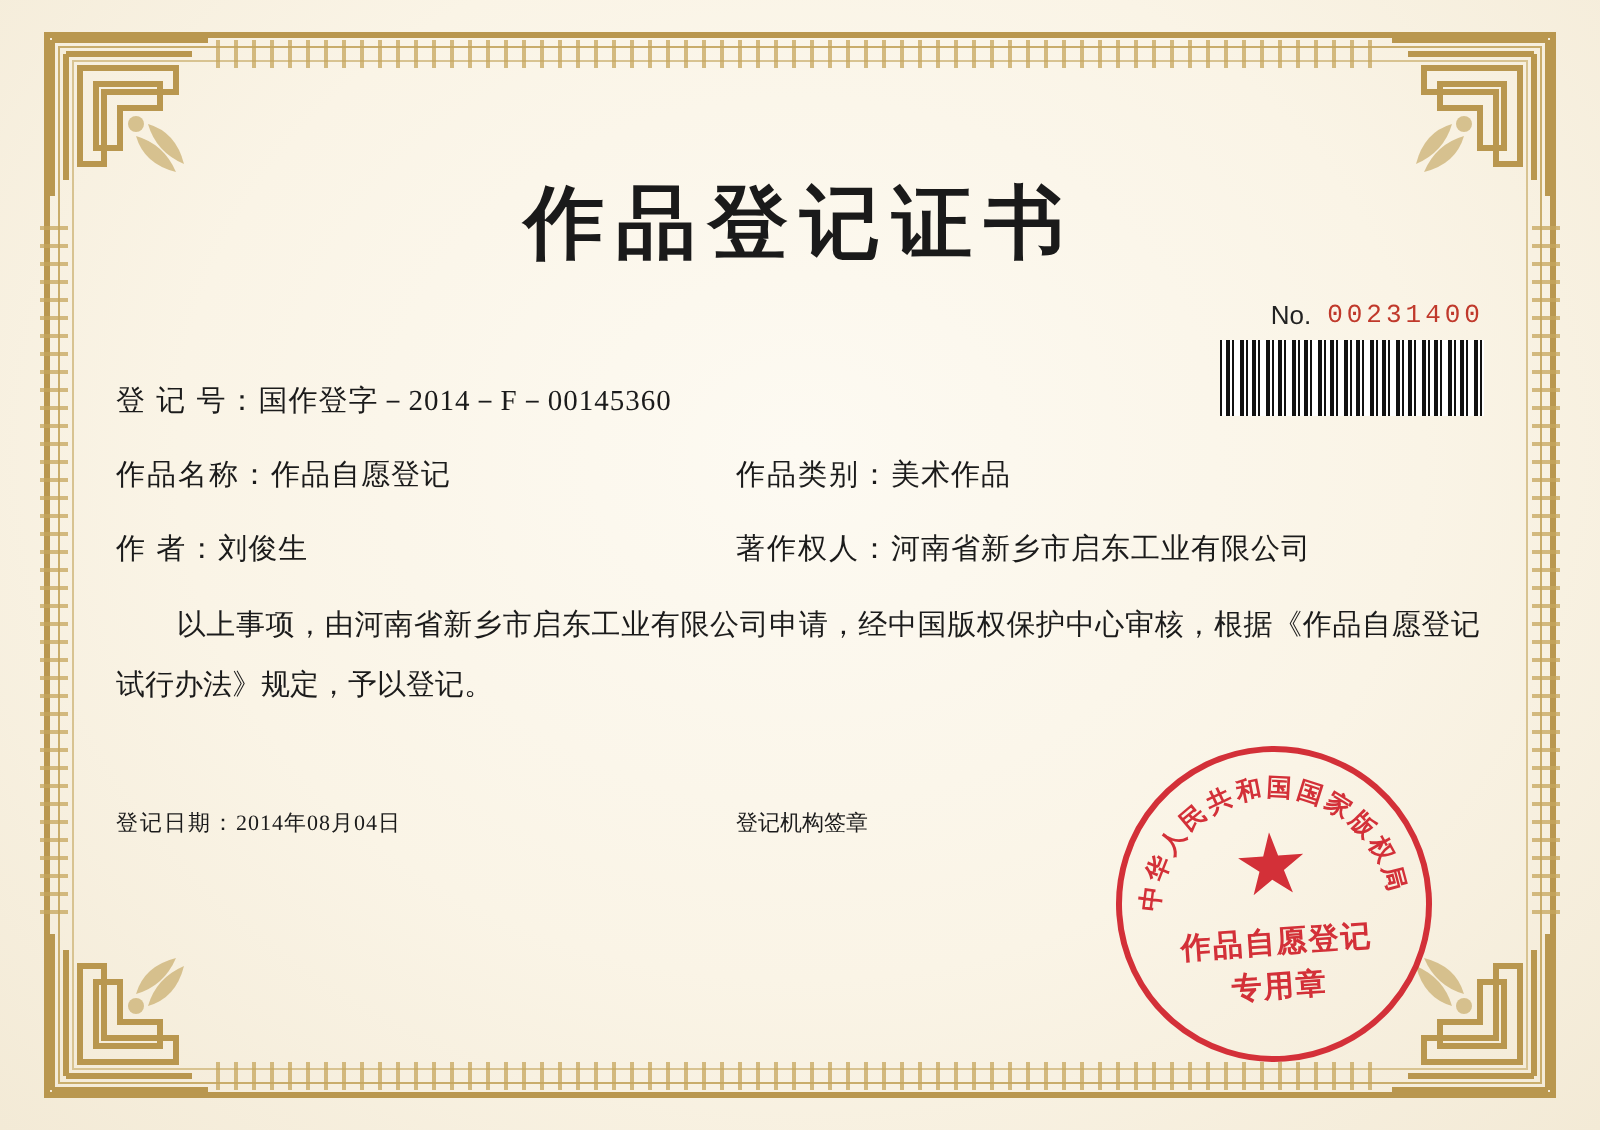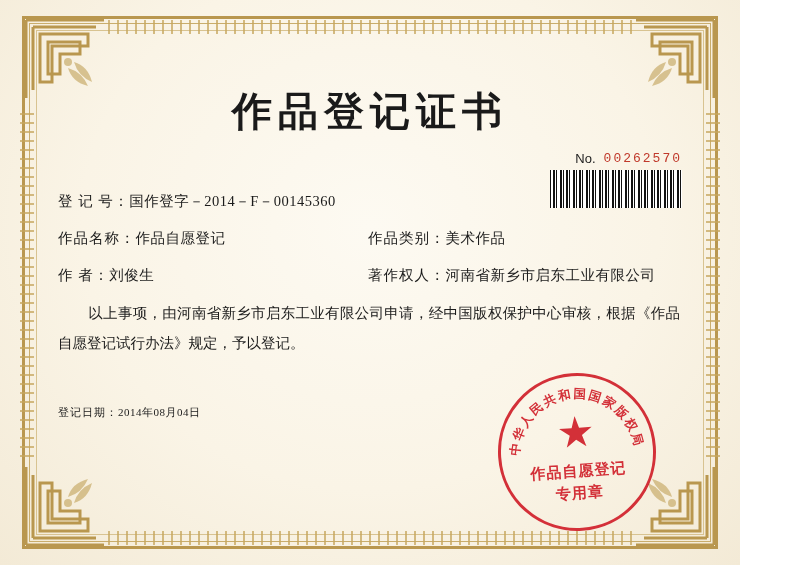--- a/index.html
+++ b/index.html
@@ -8,21 +8,21 @@
     background: #ffffff;
   }
   body {
     width: 800px;
     height: 565px;
     font-family: "Liberation Serif", serif;
   }
 
   #certificate {
     position: relative;
-    width: 740px;
+    width: 800px;
     height: 565px;
     background:
       radial-gradient(ellipse at 50% 40%, #fdfaf2 0%, #faf4e6 55%, #f3ead6 100%);
     overflow: hidden;
     box-sizing: border-box;
   }
 
   
   .frame-outer {
     position: absolute;
@@ -321,21 +321,21 @@
       <path d="M52 46 q4 14 18 20 q-4 -16 -18 -20 Z"></path>
     </g>
   </svg>
 
   <div class="content">
 
     <div class="title">作品登记证书</div>
 
     <div class="serial-row">
       <span class="serial-label">No.</span>
-      <span class="serial-number">00262570</span>
+      <span class="serial-number">00231400</span>
     </div>
 
     <div class="barcode"></div>
 
     <div class="fields">
 
       <div class="row">
         <span class="cell-left">
           <span class="lbl">登 记 号：</span><span class="val">国作登字－2014－F－00145360</span>
         </span>
@@ -361,20 +361,21 @@
 
 
     </div>
 
     <div class="paragraph"><span class="indent"></span><span>以上事项，由河南省新乡市启东工业有限公司申请，经中国版权保护中心审核，根据《作品自愿登记试行办法》规定，予以登记。</span></div>
 
     <div class="footer">
       <span class="cell-left">
         <span class="lbl">登记日期：</span><span class="val">2014年08月04日</span>
       </span>
+      <span class="cell-right">登记机构签章</span>
     </div>
 
   </div>
 
   <div class="seal">
     <svg class="seal-arc" viewBox="0 0 152 152">
       <defs>
         <path id="arcpath" d="M 18 80 A 58 58 0 0 1 134 80"></path>
       </defs>
       <text text-anchor="middle">

